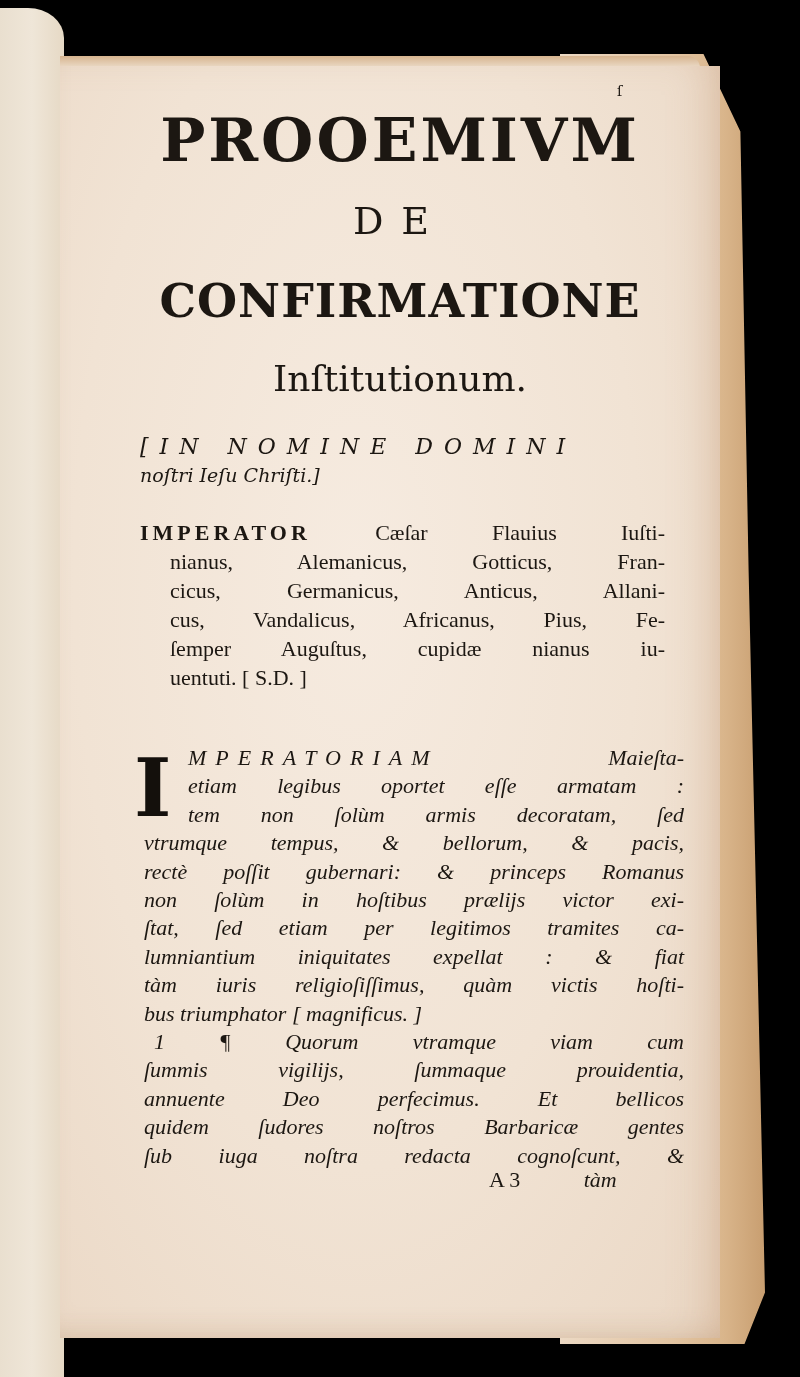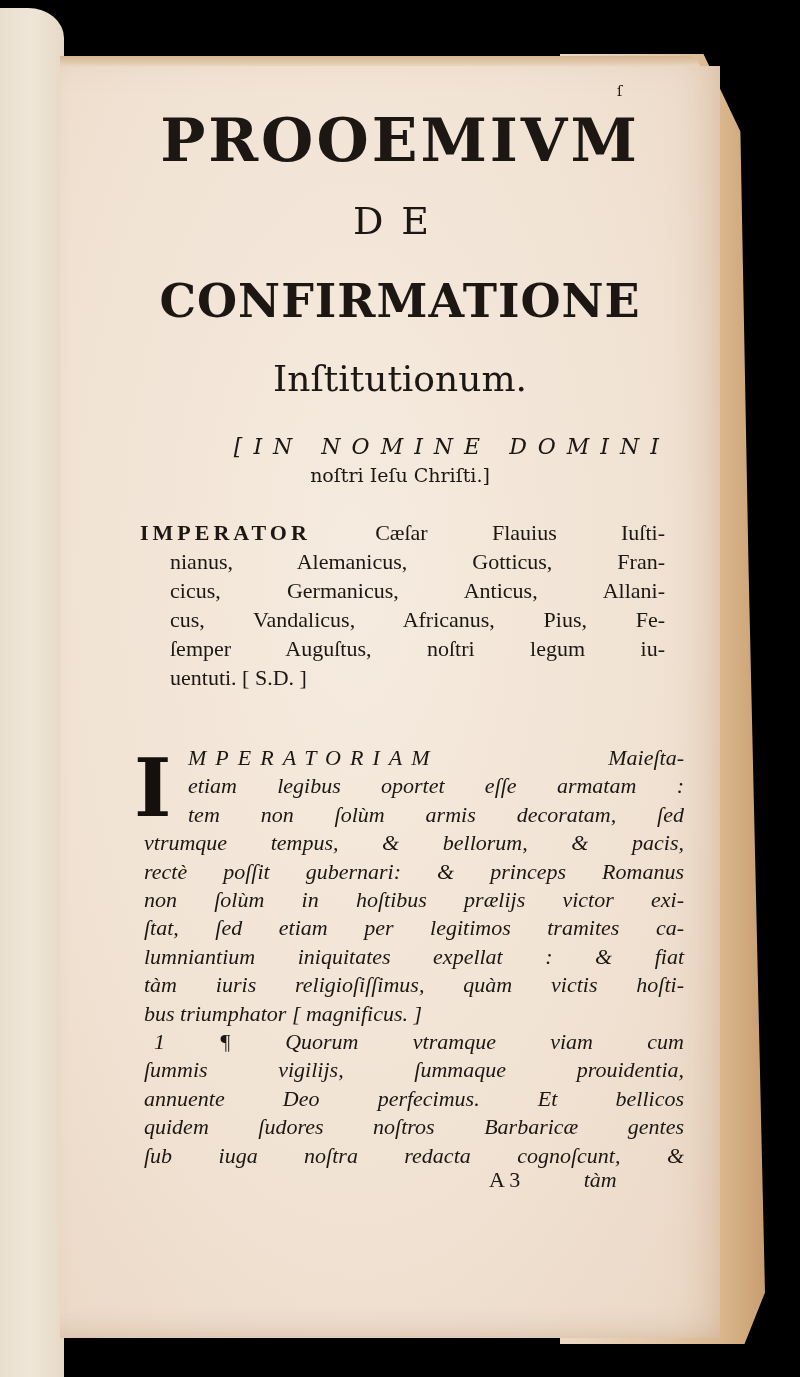--- a/index.html
+++ b/index.html
@@ -77,26 +77,26 @@
       font-size: 46px; font-weight: bold; letter-spacing: 1px;
       text-align: center; line-height: 62px;
     }
     .title-4 {
       left: 140px; top: 354px; width: 520px;
       font-size: 36px; text-align: center; line-height: 50px;
     }
     .invocation-1 {
       left: 140px; top: 432px; width: 530px;
       font-size: 22px; font-style: italic; letter-spacing: 11px;
-      line-height: 30px; text-align: right;
+      line-height: 30px; text-align: left;
     }
     .invocation-2 {
       left: 140px; top: 462px; width: 520px;
-      font-size: 19px; 
-      line-height: 26px; text-align: center;
+      font-size: 19px; font-style: italic;
+      line-height: 26px; 
     }
     .titulature {
       left: 140px; top: 518px; width: 525px;
       font-size: 22px; line-height: 29px;
       font-family: "Liberation Serif", "DejaVu Serif", serif;
     }
     .titulature .line { display: block; padding-left: 30px; }
     .titulature .line.first { padding-left: 0; }
     .titulature .caps { letter-spacing: 4px; font-weight: bold; }
     .body-italic {
@@ -145,21 +145,21 @@
   <div class="text title-4">Inſtitutionum.</div>
 
   <div class="text invocation-1">[IN NOMINE DOMINI</div>
   <div class="text invocation-2">noſtri Ieſu Chriſti.]</div>
 
   <div class="text titulature">
     <span class="line first justify"><span class="caps">IMPERATOR</span><span> Cæſar Flauius Iuſti-</span></span>
     <span class="line justify">nianus, Alemanicus, Gotticus, Fran-</span>
     <span class="line justify">cicus, Germanicus, Anticus, Allani-</span>
     <span class="line justify">cus, Vandalicus, Africanus, Pius, Fe-</span>
-    <span class="line justify">ſemper Auguſtus, noſtri legum iu-</span>
+    <span class="line justify">ſemper Auguſtus, cupidæ nianus iu-</span>
     <span class="line">uentuti. [ S.D. ]</span>
   </div>
 
   <div class="drop-cap">I</div>
 
   <div class="text body-italic">
     <span class="line indent justify"><span class="caps">MPERATORIAM</span><span> Maieſta-</span></span>
     <span class="line indent justify">etiam legibus oportet eſſe armatam :</span>
     <span class="line indent justify">tem non ſolùm armis decoratam, ſed</span>
     <span class="line justify">vtrumque tempus, &amp; bellorum, &amp; pacis,</span>

